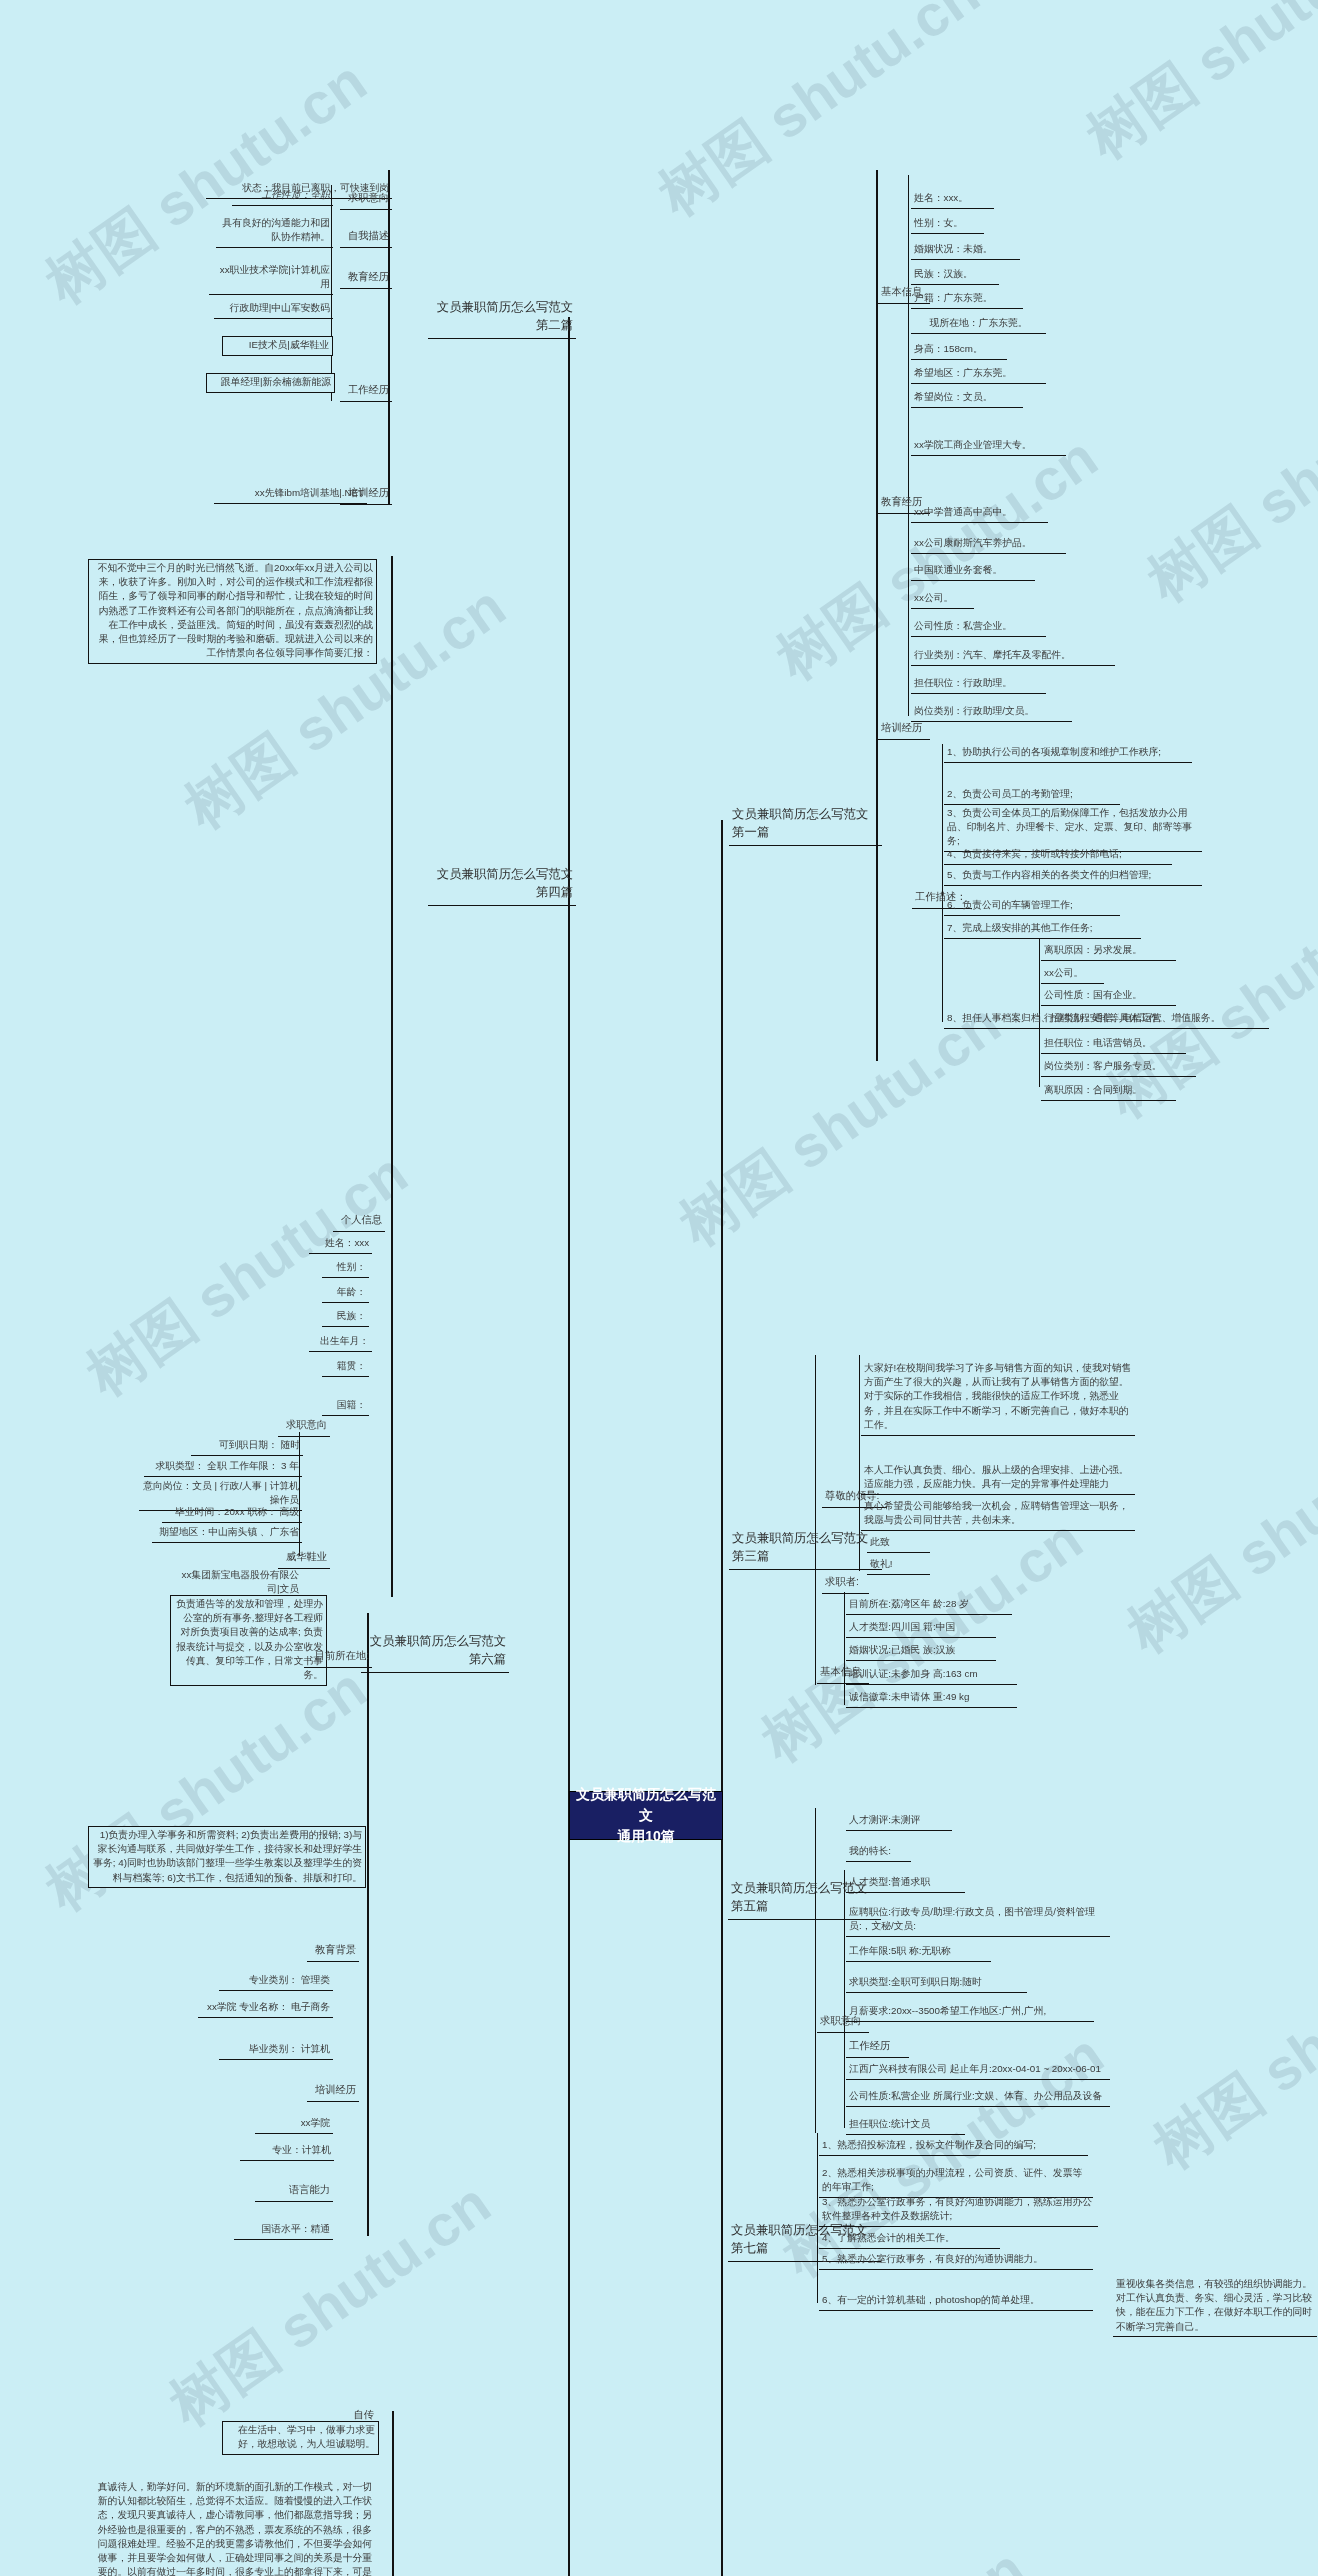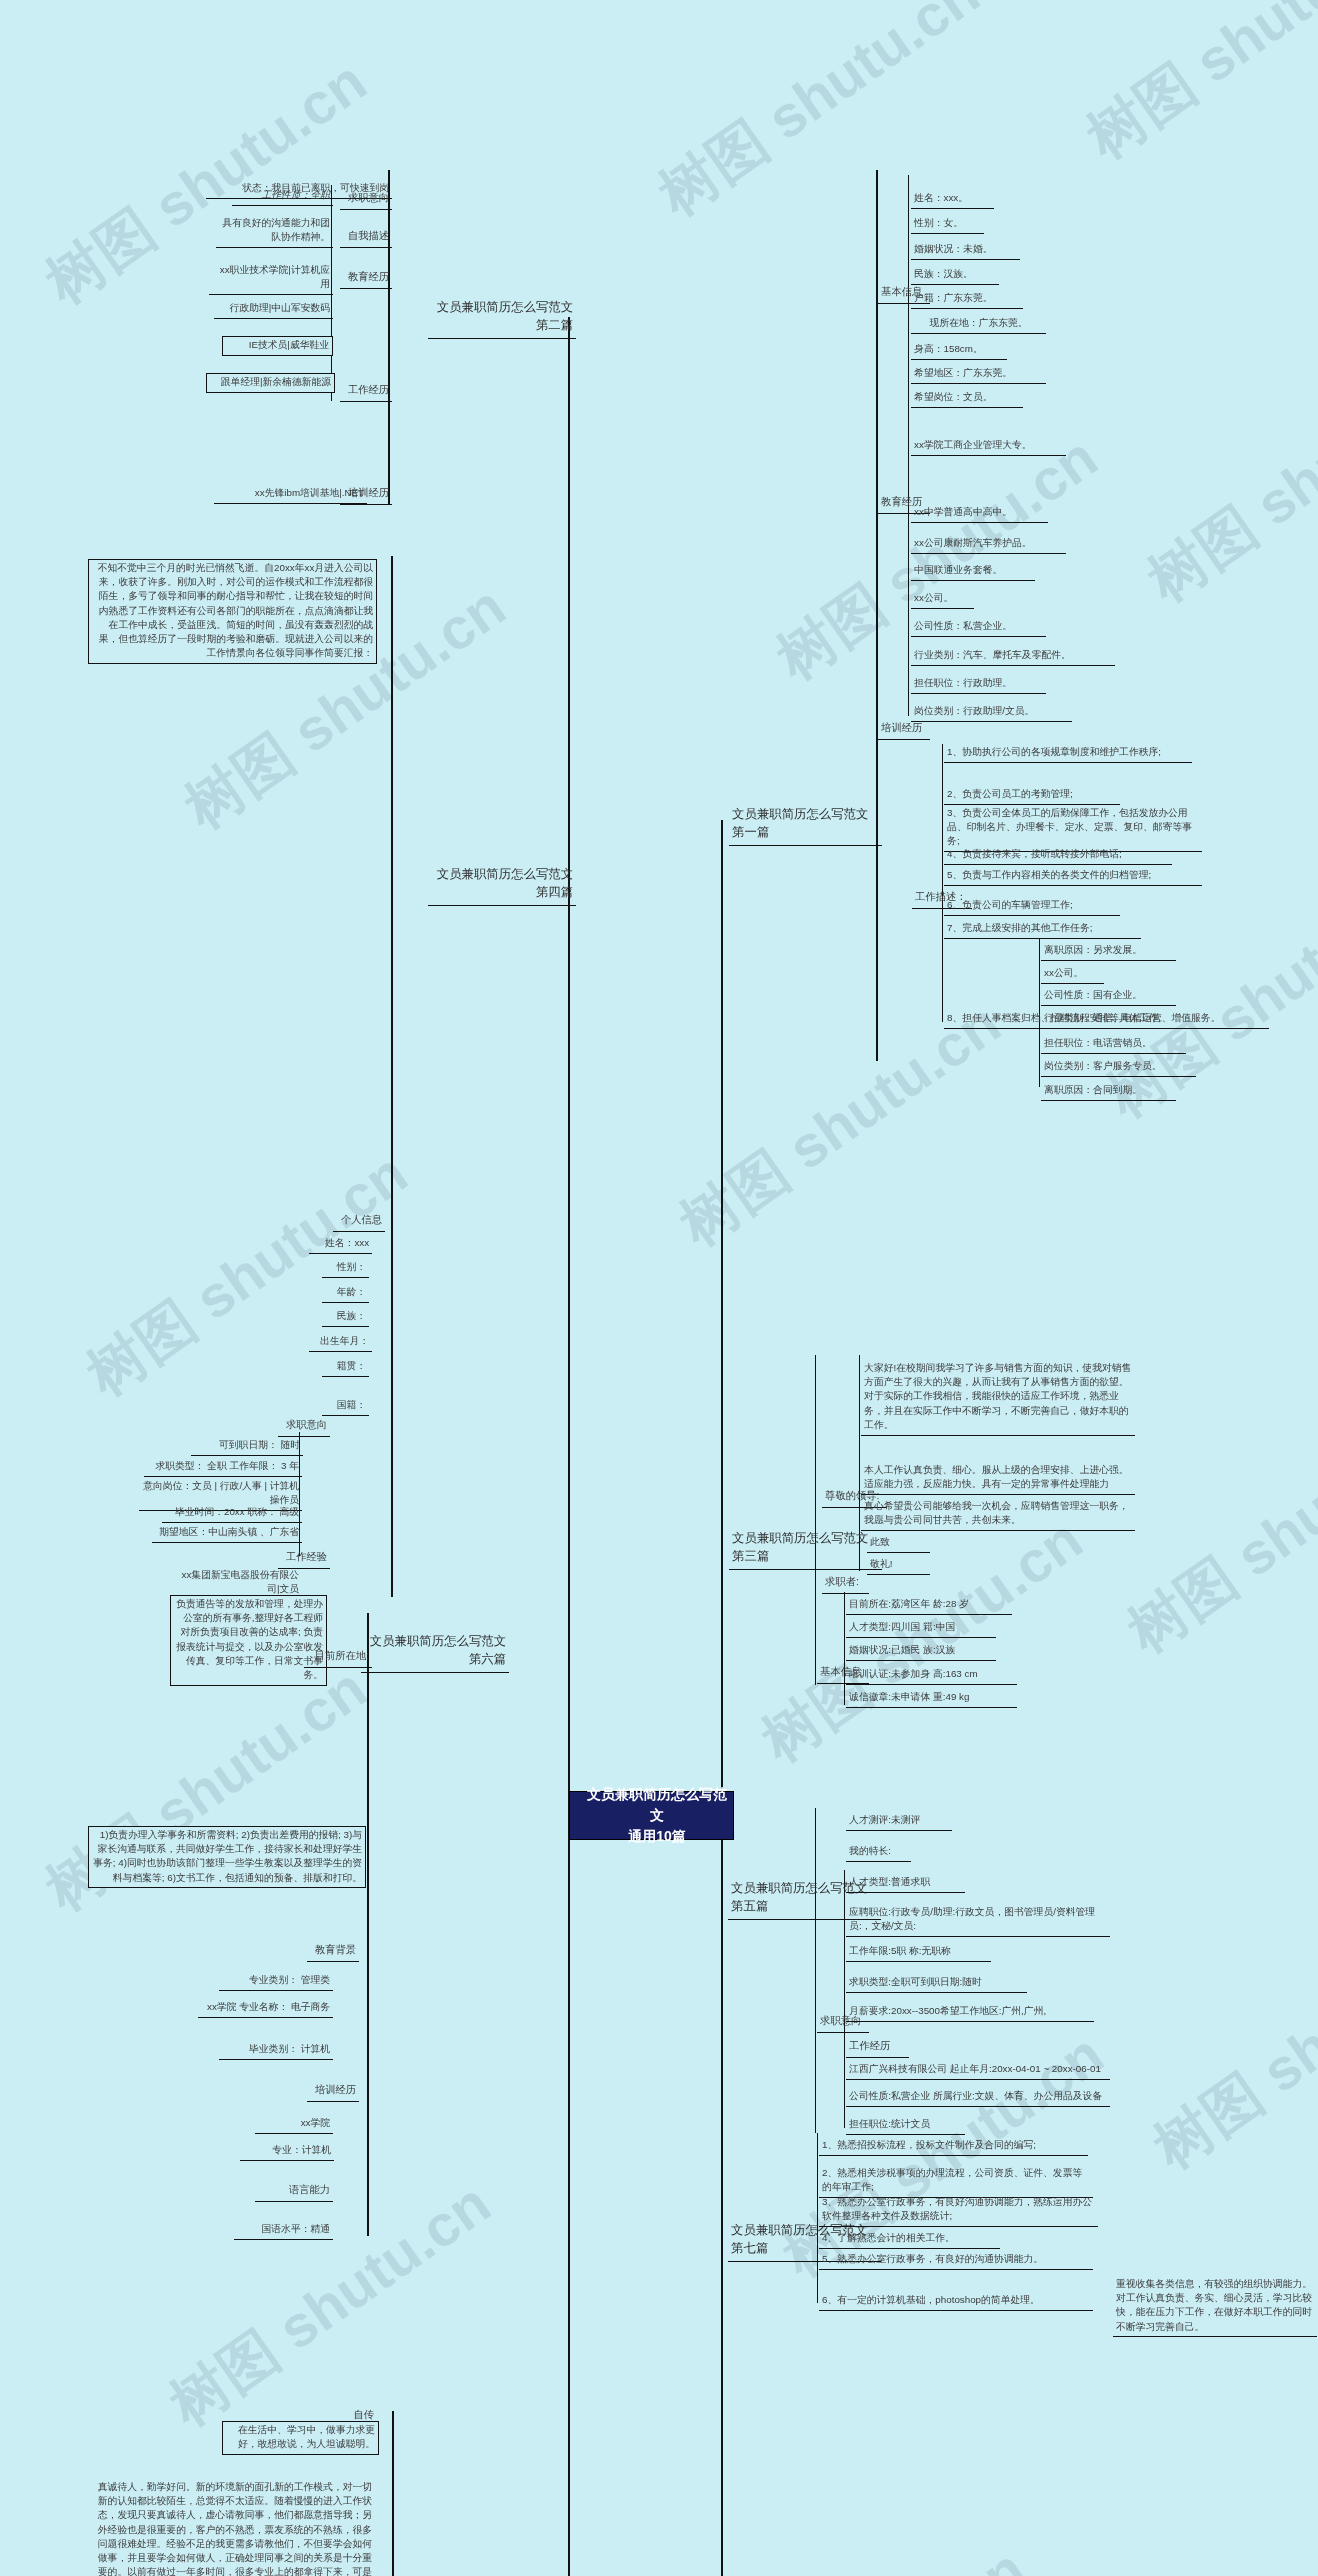--- a/index.html
+++ b/index.html
@@ -10,21 +10,21 @@
   .seg{position:absolute;background:#121212;}
   .node{position:absolute;border-bottom:1.5px solid #121212;padding:1px 3.1px 2.6px;line-height:1.45;}
   .side-l{text-align:right;}
   .side-r{text-align:left;}
   .k-hub{font-size:12.4px;color:#2e2e2e;}
   .k-label{font-size:10.3px;}
   .k-leaf{font-size:9.8px;}
   .k-box{border:1px solid #121212;border-bottom:1.5px solid #121212;font-size:9.8px;background:#cbeef5;}
   #root-node{position:absolute;background:#191f63;border:1px solid #000;color:#fff;
              display:flex;align-items:center;justify-content:center;text-align:center;
-             font-size:14px;font-weight:bold;white-space:pre-line;line-height:1.5;padding-left:11px;}
+             font-size:14px;font-weight:bold;white-space:pre-line;line-height:1.5;}
 </style>
 </head>
 <body>
 
 <div id="canvas" style="width: 1319px; height: 4091px; background: rgb(203, 238, 245);">
   <div id="watermarks">
       <div class="wm" style="left: 31px; top: 258px; color: rgb(159, 191, 202);">树图 shutu.cn</div>
       <div class="wm" style="left: 644px; top: 170px; color: rgb(159, 191, 202);">树图 shutu.cn</div>
       <div class="wm" style="left: 1072px; top: 113px; color: rgb(159, 191, 202);">树图 shutu.cn</div>
       <div class="wm" style="left: 170px; top: 783px; color: rgb(159, 191, 202);">树图 shutu.cn</div>
@@ -124,21 +124,21 @@
       <div class="node side-l k-leaf" style="left: 322px; top: 1308px; width: 41px;">民族：</div>
       <div class="node side-l k-leaf" style="left: 309px; top: 1333px; width: 57px;">出生年月：</div>
       <div class="node side-l k-leaf" style="left: 322px; top: 1358px; width: 41px;">籍贯：</div>
       <div class="node side-l k-leaf" style="left: 322px; top: 1397px; width: 41px;">国籍：</div>
       <div class="node side-l k-label" style="left: 278px; top: 1417px; width: 46px;">求职意向</div>
       <div class="node side-l k-leaf" style="left: 191px; top: 1437px; width: 106px;">可到职日期： 随时</div>
       <div class="node side-l k-leaf" style="left: 144px; top: 1458px; width: 152px;">求职类型： 全职 工作年限： 3 年</div>
       <div class="node side-l k-leaf" style="left: 139px; top: 1478px; width: 157px;">意向岗位：文员 | 行政/人事 | 计算机操作员</div>
       <div class="node side-l k-leaf" style="left: 162px; top: 1504px; width: 134px;">毕业时间：20xx 职称： 高级</div>
       <div class="node side-l k-leaf" style="left: 152px; top: 1524px; width: 144px;">期望地区：中山南头镇 、广东省</div>
-      <div class="node side-l k-label" style="left: 278px; top: 1549px; width: 46px;">工作经验</div>
+      <div class="node side-l k-label" style="left: 278px; top: 1549px; width: 46px;">威华鞋业</div>
       <div class="node side-l k-leaf" style="left: 170px; top: 1567px; width: 126px;">xx集团新宝电器股份有限公司|文员</div>
       <div class="node side-l k-box" style="left: 170px; top: 1595px; width: 149px;">负责通告等的发放和管理，处理办公室的所有事务,整理好各工程师对所负责项目改善的达成率; 负责报表统计与提交，以及办公室收发传真、复印等工作，日常文书事务。</div>
       <div class="node side-l k-hub" style="left: 361px; top: 1632px; width: 142px;">文员兼职简历怎么写范文 第六篇</div>
       <div class="node side-l k-label" style="left: 304px; top: 1613px; width: 62px; margin-top: 35px;">目前所在地:</div>
       <div class="node side-l k-box" style="left: 88px; top: 1826px; width: 270px;">1)负责办理入学事务和所需资料; 2)负责出差费用的报销; 3)与家长沟通与联系，共同做好学生工作，接待家长和处理好学生事务; 4)同时也协助该部门整理一些学生教案以及整理学生的资料与档案等; 6)文书工作，包括通知的预备、排版和打印。</div>
       <div class="node side-l k-label" style="left: 307px; top: 1942px; width: 46px;">教育背景</div>
       <div class="node side-l k-leaf" style="left: 219px; top: 1972px; width: 108px;">专业类别： 管理类</div>
       <div class="node side-l k-leaf" style="left: 198px; top: 1999px; width: 129px;">xx学院 专业名称： 电子商务</div>
       <div class="node side-l k-leaf" style="left: 219px; top: 2041px; width: 108px;">毕业类别： 计算机</div>
       <div class="node side-l k-label" style="left: 307px; top: 2082px; width: 46px;">培训经历</div>

